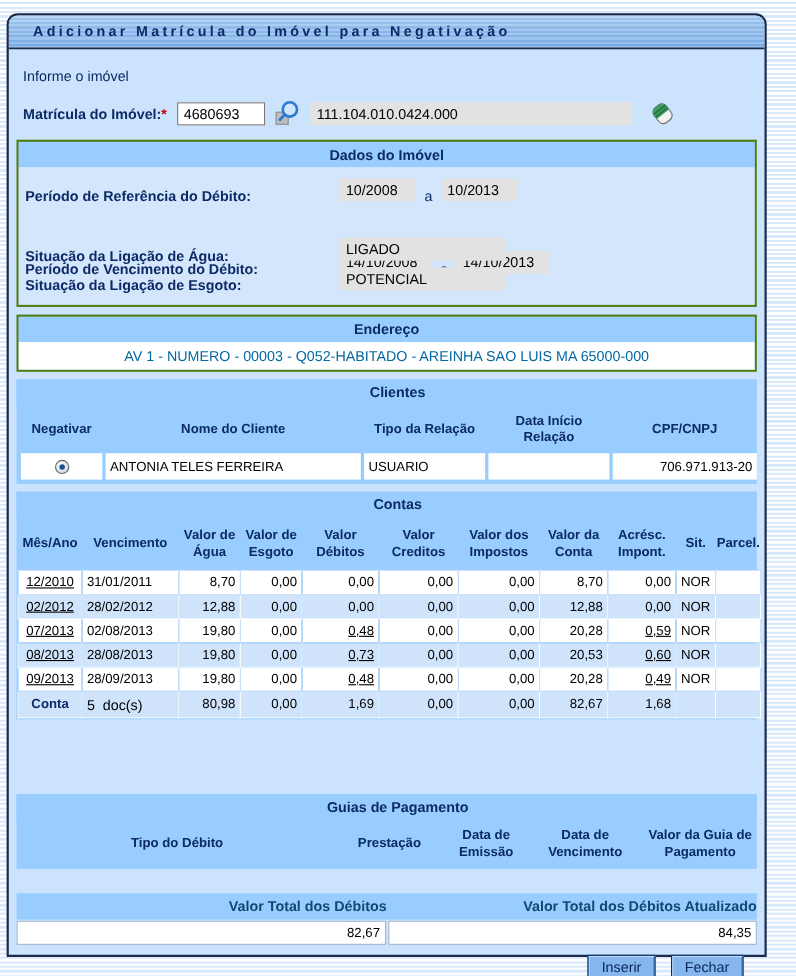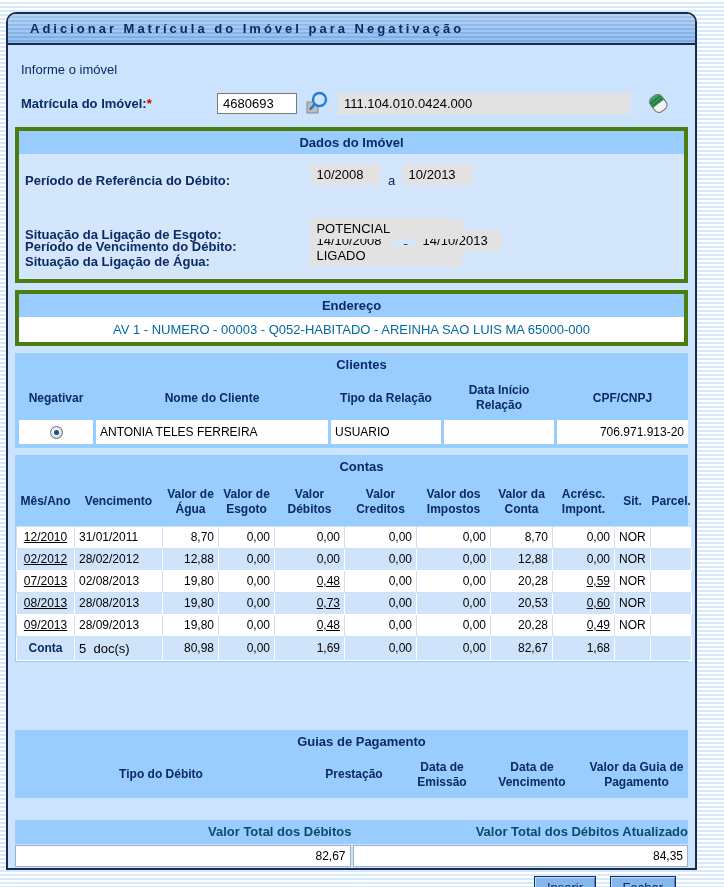--- a/index.html
+++ b/index.html
@@ -24,37 +24,37 @@
       repeating-linear-gradient(180deg, rgba(255,255,255,.18) 0 2px, rgba(30,70,130,.06) 2px 4px),
       linear-gradient(180deg,#a9ccf3,#7cb0ea);
     line-height:29px;
     padding-left:22px;
     color:#0b2a66; font-weight:bold; font-size:13px; letter-spacing:3px;
   }
   .content { padding:0 7px; }
   .intro { color:#0b2a66; font-size:13px; margin:17px 0 13px 6px; }
 
   .mat-row { display:flex; align-items:center; margin:0 0 11px 6px; }
-  .mat-label { width:196px; font-weight:bold; font-size:13px; color:#0b2a66; }
+  .mat-label { width:140px; font-weight:bold; font-size:13px; color:#0b2a66; }
   .req { color:#cc0000; font-weight:bold; }
   .txt {
     width:80px; height:21px; border:1px solid #7b7b7b; background:#fff;
     font-family:"Liberation Sans",sans-serif; font-size:13px; padding:1px 5px;
   }
   .icon-btn { display:inline-block; cursor:pointer; line-height:0; }
   .mag { margin:0 7px 0 8px; }
   .gray-field {
     background:#e2e2e2; height:21px; line-height:21px;
     font-size:13px; color:#000; padding:0 6px; display:inline-block;
     overflow:hidden; white-space:nowrap;
   }
   .inscricao { width:293px; }
   .eraser { margin-left:14px; }
 
-  .section { border:4px solid #4d7c0f; margin:0 0 7px 0; }
+  .section { border:2px solid #4d7c0f; margin:0 0 7px 0; }
   .sec-title {
     background:#99ccff; height:23px; line-height:23px; text-align:center;
     font-weight:bold; font-size:13px; color:#0b2a66;
   }
   .dados-body { background:#d3e6fb; padding:5px 6px 7px 6px; }
   .d-row { margin:5px 0; height:22px; line-height:22px; }
   .d-label { display:inline-block; width:281px; font-weight:bold; font-size:13px; color:#0b2a66; }
   .d-sep { font-size:13px; color:#0b2a66; margin:0 3px; }
   .w70 { width:70px; } .w84 { width:84px;margin-top:39px; } .w152 { width:152px; }
 
@@ -161,26 +161,26 @@
           <span class="d-sep">a</span>
           <span class="gray-field w70">10/2013</span>
         </div>
         <div class="d-row">
           <span class="d-label">Período de Vencimento do Débito:</span>
           <span class="gray-field w84">14/10/2008</span>
           <span class="d-sep">a</span>
           <span class="gray-field w84">14/10/2013</span>
         </div>
         <div class="d-row">
+          <span class="d-label">Situação da Ligação de Água:</span>
+          <span class="gray-field w152">LIGADO</span>
+        </div>
+        <div class="d-row">
           <span class="d-label">Situação da Ligação de Esgoto:</span>
           <span class="gray-field w152">POTENCIAL</span>
-        </div>
-        <div class="d-row">
-          <span class="d-label">Situação da Ligação de Água:</span>
-          <span class="gray-field w152">LIGADO</span>
         </div>
       </div>
     </div>
 
     <div class="section">
       <div class="sec-title">Endereço</div>
       <div class="addr-field">AV 1 - NUMERO - 00003 - Q052-HABITADO - AREINHA SAO LUIS MA 65000-000</div>
     </div>
 
     <div class="bluebox">

